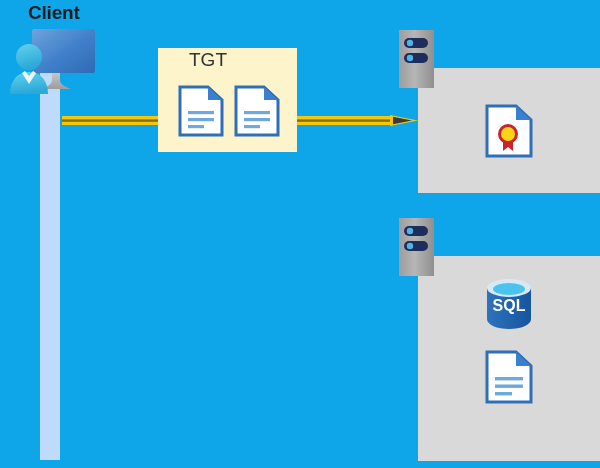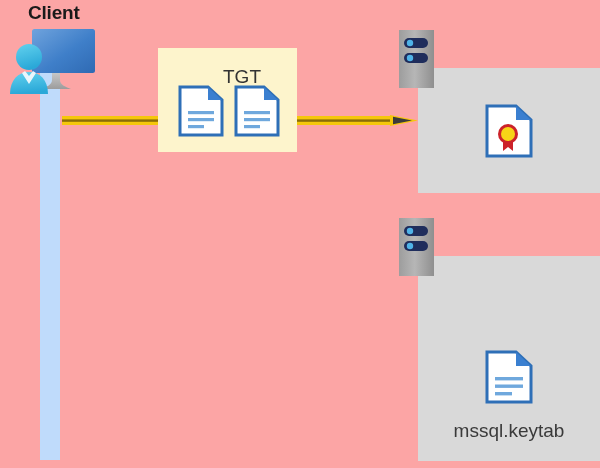--- a/index.html
+++ b/index.html
@@ -7,21 +7,21 @@
     padding: 0;
     background: #ffffff;
   }
   body {
     font-family: "Liberation Sans", sans-serif;
   }
   #canvas {
     position: relative;
     width: 600px;
     height: 468px;
-    background: #fca5a5;
+    background: #0ea5e9;
     overflow: hidden;
   }
 
   
   .abs { position: absolute; }
 
   
   .title-bold {
     font-weight: bold;
     color: #1a1a1a;
@@ -54,26 +54,25 @@
   #client-icon { left: 6px; top: 26px; width: 92px; height: 72px; }
 
   
   #token-box {
     left: 158px; top: 48px;
     width: 139px; height: 104px;
     background: #fdf4cc;
   }
   .token-label {
     position: absolute;
-    top: 18px;
+    top: 1px;
     font-size: 19px;
     color: #333333;
-    text-align: left;
+    text-align: right;
     width: 52px;
-    margin-left: 48px;
   }
   #label-tgt { left: 17px; }
   #label-spn { left: 73px; }
 
   
   #arrow-line {
     left: 62px; top: 112px;
     width: 356px; height: 11px;
   }
 
@@ -222,26 +221,44 @@
     <svg width="35" height="58" viewBox="0 0 35 58" xmlns="http://www.w3.org/2000/svg">
       <rect x="0" y="0" width="35" height="58" fill="url(#srvGrad1)"></rect>
       <rect x="5" y="8" width="24" height="10" rx="5" fill="#1f2d5c"></rect>
       <circle cx="11" cy="13" r="3.2" fill="#4fb3e8"></circle>
       <rect x="5" y="23" width="24" height="10" rx="5" fill="#1f2d5c"></rect>
       <circle cx="11" cy="28" r="3.2" fill="#4fb3e8"></circle>
     </svg>
   </div>
 
 
+  <div class="abs" id="sql-icon">
+    <svg width="54" height="52" viewBox="0 0 54 52" xmlns="http://www.w3.org/2000/svg">
+      <defs>
+        <linearGradient id="dbBody" x1="0" y1="0" x2="1" y2="0">
+          <stop offset="0%" stop-color="#2f73bd"></stop>
+          <stop offset="55%" stop-color="#1f62ad"></stop>
+          <stop offset="100%" stop-color="#17559c"></stop>
+        </linearGradient>
+      </defs>
+
+      <path d="M5 10 h44 v31 c0 6 -10 10 -22 10 c-12 0 -22 -4 -22 -10 z" fill="url(#dbBody)"></path>
+
+      <ellipse cx="27" cy="10" rx="22" ry="9" fill="#d7e9f5"></ellipse>
+
+      <ellipse cx="27" cy="11" rx="16" ry="6" fill="#4cc3ee"></ellipse>
+
+      <text x="27" y="33" font-family="Liberation Sans, sans-serif" font-size="16" font-weight="bold" fill="#ffffff" text-anchor="middle">SQL</text>
+    </svg>
+  </div>
 
   <div class="abs" id="keytab-icon">
     <svg width="48" height="54" viewBox="0 0 48 54" xmlns="http://www.w3.org/2000/svg">
       <path d="M2 2 h29 l15 14 v36 h-44 z" fill="#ffffff" stroke="#2e6fb7" stroke-width="3"></path>
       <path d="M31 2 l15 14 h-15 z" fill="#3a7fd0"></path>
       <rect x="10" y="27" width="28" height="3.4" fill="#6fa8dd"></rect>
       <rect x="10" y="34.5" width="28" height="3.4" fill="#6fa8dd"></rect>
       <rect x="10" y="42" width="17" height="3.4" fill="#6fa8dd"></rect>
     </svg>
   </div>
 
-  <div class="abs" id="keytab-label">mssql.keytab</div>
 
 </div>
 
 </body></html>

